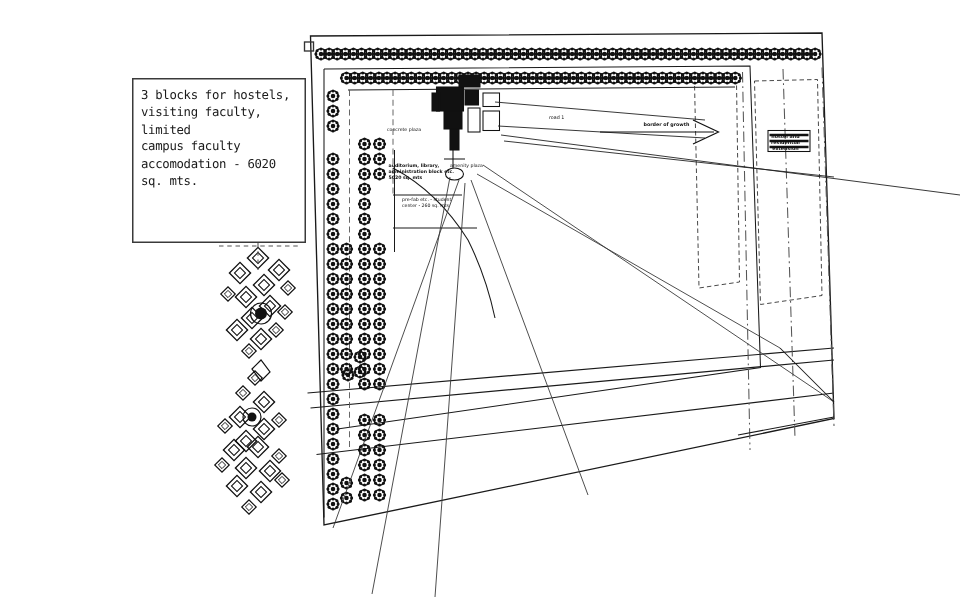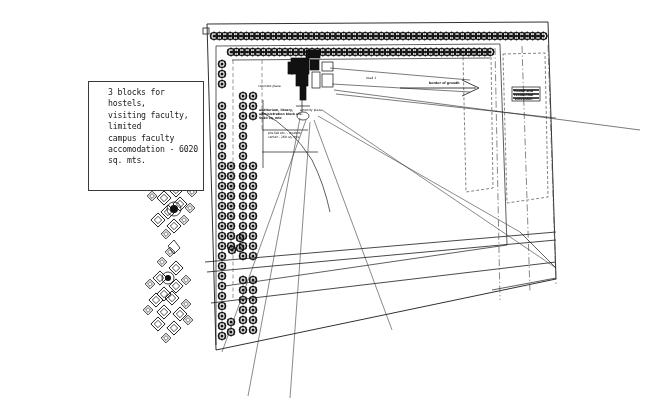--- a/index.html
+++ b/index.html
@@ -24,22 +24,21 @@
   }
   .note-box {
     position: absolute;
     left: 88px;
     top: 52px;
     width: 116px;
     height: 110px;
     border: 1px solid #3a3a3a;
     background: #ffffff;
     box-sizing: border-box;
-    padding: 5px 4px 0 19px;
-    margin-top: 29px;
+    padding: 5px 4px 0 5px;
   }
   .note-text {
     font-family: "DejaVu Sans Mono", monospace;
     font-size: 8.2px;
     line-height: 11.4px;
     color: #1a1a1a;
     letter-spacing: -0.2px;
     white-space: pre-line;
   }
   .cad-label {

